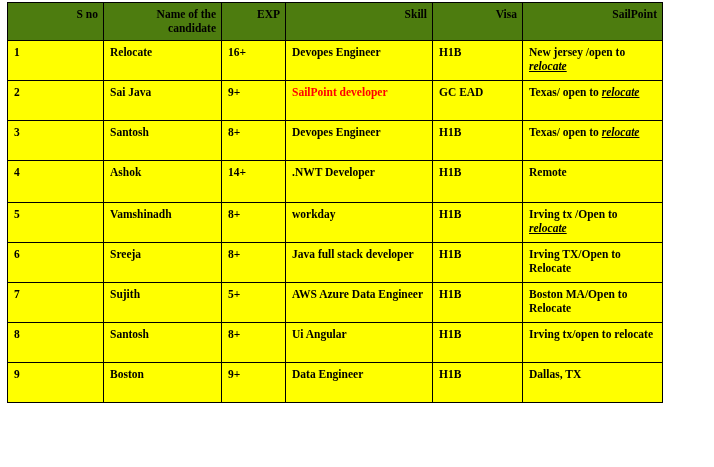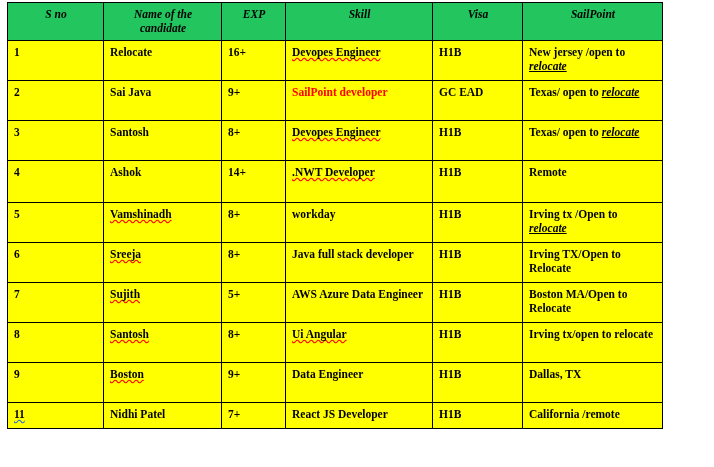--- a/index.html
+++ b/index.html
@@ -41,36 +41,34 @@
     font-size: 11.5px;
     line-height: 1.25;
     font-weight: bold;
     color: #000000;
     background: #ffff00;
     height: 26px;
     box-sizing: border-box;
     word-wrap: break-word;
   }
   table.candidates thead th {
-    background: #22c55e;
+    background: #4d7c0f;
     font-weight: bold;
-    text-align: center;
+    text-align: right;
     height: 28px;
-    font-style: italic;
   }
   tr.row-tall td { height: 40px; }
   tr.row-xtall td { height: 42px; }
 
   td.white { background: #ffffff; }
   td.blue { background: #bdd7ee; }
 
   .u { text-decoration: underline; font-style: italic; }
   .red { color: #ff0000; }
   .sq {
-    text-decoration: underline;
     text-decoration-style: wavy;
     text-decoration-color: #ff0000;
     text-decoration-skip-ink: none;
   }
   .sq-blue {
     text-decoration: underline;
     text-decoration-style: wavy;
     text-decoration-color: #2a6ed8;
     text-decoration-skip-ink: none;
   }
@@ -176,25 +174,17 @@
       <tr class="row-tall">
         <td>9</td>
         <td><span class="sq">Boston</span></td>
         <td>9+</td>
         <td>Data Engineer</td>
         <td>H1B</td>
         <td>Dallas, TX</td>
       </tr>
 
 
-      <tr>
-        <td class="blue"><span class="sq-blue">11</span></td>
-        <td class="white">Nidhi Patel</td>
-        <td class="white">7+</td>
-        <td class="white">React JS Developer</td>
-        <td class="white">H1B</td>
-        <td class="white">California /remote</td>
-      </tr>
 
     </tbody>
   </table>
 
 </div>
 
 </body></html>

